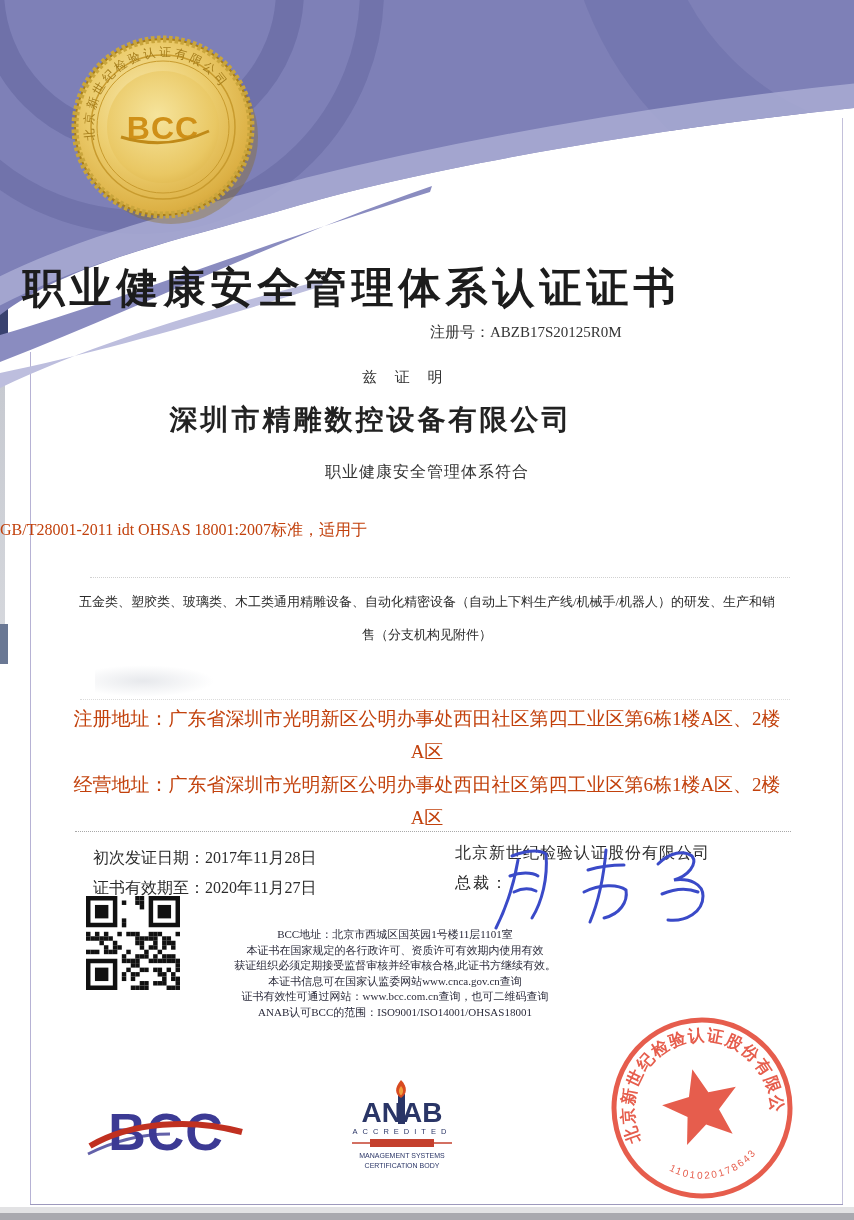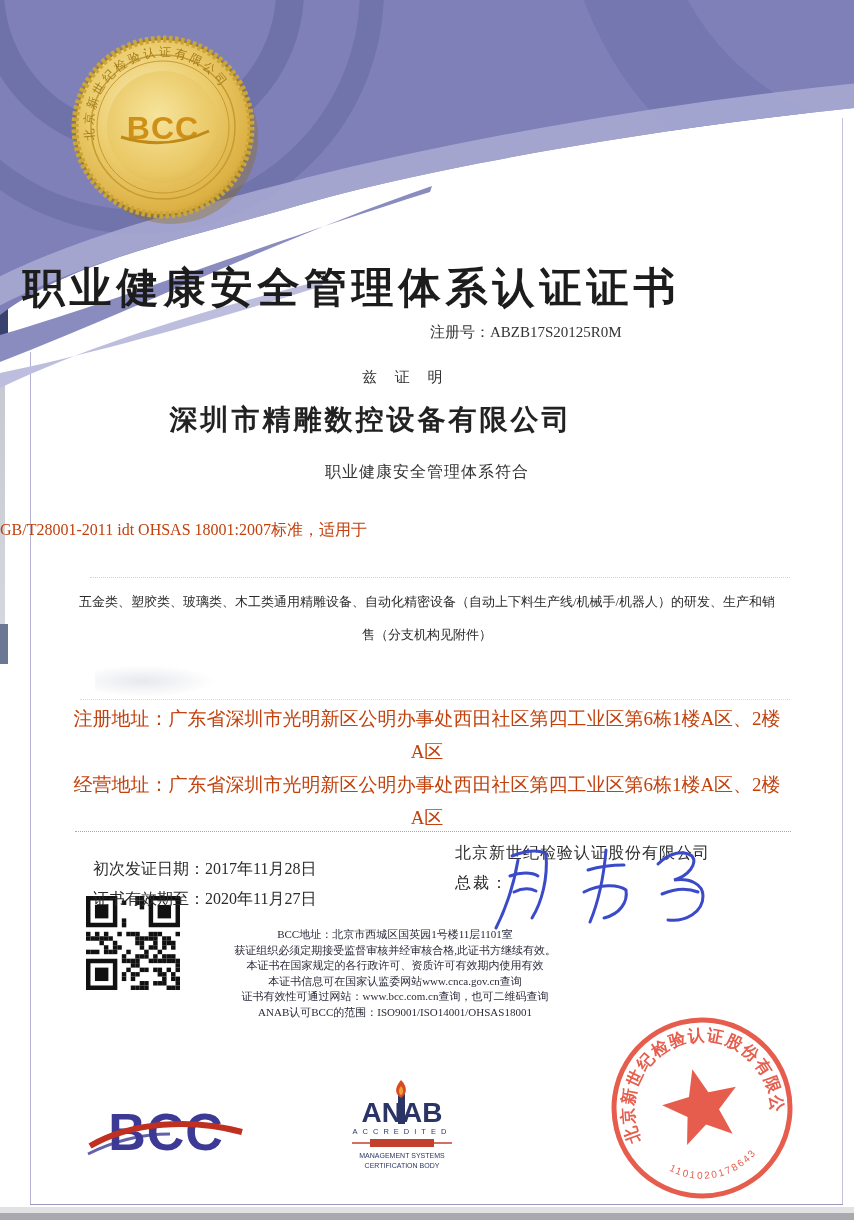--- a/index.html
+++ b/index.html
@@ -30,21 +30,21 @@
            letter-spacing:3px;color:#222;}
   .std1{left:0;top:462px;width:854px;text-align:center;font-size:16px;color:#333;letter-spacing:1px;}
   .std2{left:0;top:487px;width:854px;text-align:left;font-size:16px;color:#c2410c;margin-top:33px;}
   .scope{left:77px;top:585px;width:700px;text-align:center;font-size:13px;line-height:33px;color:#2b2b2b;}
   .addr{left:72px;width:710px;text-align:center;font-size:19px;line-height:33px;color:#c2410c;}
   .addr1{top:702px;} .addr2{top:768px;}
   .dotline{border-top:1px dotted #9a9a9a;height:0;}
   .dot1{left:90px;top:577px;width:700px;opacity:.45;}
   .dot2{left:80px;top:699px;width:710px;opacity:.35;}
   .dot3{left:75px;top:831px;width:716px;opacity:.85;}
-  .dates{left:93px;top:843px;font-size:16px;line-height:30px;color:#2b2b2b;margin-top:11px;}
+  .dates{left:93px;top:843px;font-size:16px;line-height:30px;color:#2b2b2b;}
   .issuer{left:455px;top:843px;font-size:16px;color:#2b2b2b;letter-spacing:1px;}
   .president{left:455px;top:873px;font-size:16px;color:#2b2b2b;letter-spacing:2px;}
   .fineprint{left:180px;top:899px;width:430px;font-size:11px;line-height:15.5px;color:#2a2a3a;margin-top:28px;}
   .smudge{left:95px;top:665px;width:120px;height:32px;background:
       radial-gradient(ellipse at 40% 50%, rgba(120,130,150,.18), rgba(120,130,150,0) 70%);}
   
   #seal{left:607px;top:1013px;z-index:3;opacity:.92;}
   
   #signature{left:488px;top:838px;z-index:3;}
   
@@ -278,22 +278,22 @@
         <rect x="8" y="8" width="12" height="12"></rect>
       <path d="M56 0h28v28h-28z M60 4v20h20v-20z" fill-rule="evenodd"></path>
         <rect x="64" y="8" width="12" height="12"></rect>
       <path d="M0 56h28v28h-28z M4 60v20h20v-20z" fill-rule="evenodd"></path>
         <rect x="8" y="64" width="12" height="12"></rect>
     </g>
   </svg>
 
   <div class="abs z2 fineprint">
     <div>BCC地址：北京市西城区国英园1号楼11层1101室</div>
+    <div>本证书在国家规定的各行政许可、资质许可有效期内使用有效</div>
     <div>获证组织必须定期接受监督审核并经审核合格,此证书方继续有效。</div>
-    <div>本证书在国家规定的各行政许可、资质许可有效期内使用有效</div>
     <div>本证书信息可在国家认监委网站www.cnca.gov.cn查询</div>
     <div>证书有效性可通过网站：www.bcc.com.cn查询，也可二维码查询</div>
     <div>ANAB认可BCC的范围：ISO9001/ISO14001/OHSAS18001</div>
   </div>
 
   <svg id="seal" class="abs" width="190" height="190" viewBox="-95 -95 190 190">
     <defs>
       <path id="sealTop" d="M -66 22 A 69 69 0 1 1 66 22"></path>
       <path id="sealBottom" d="M -58 40 A 70 70 0 0 0 58 40"></path>
     </defs>

